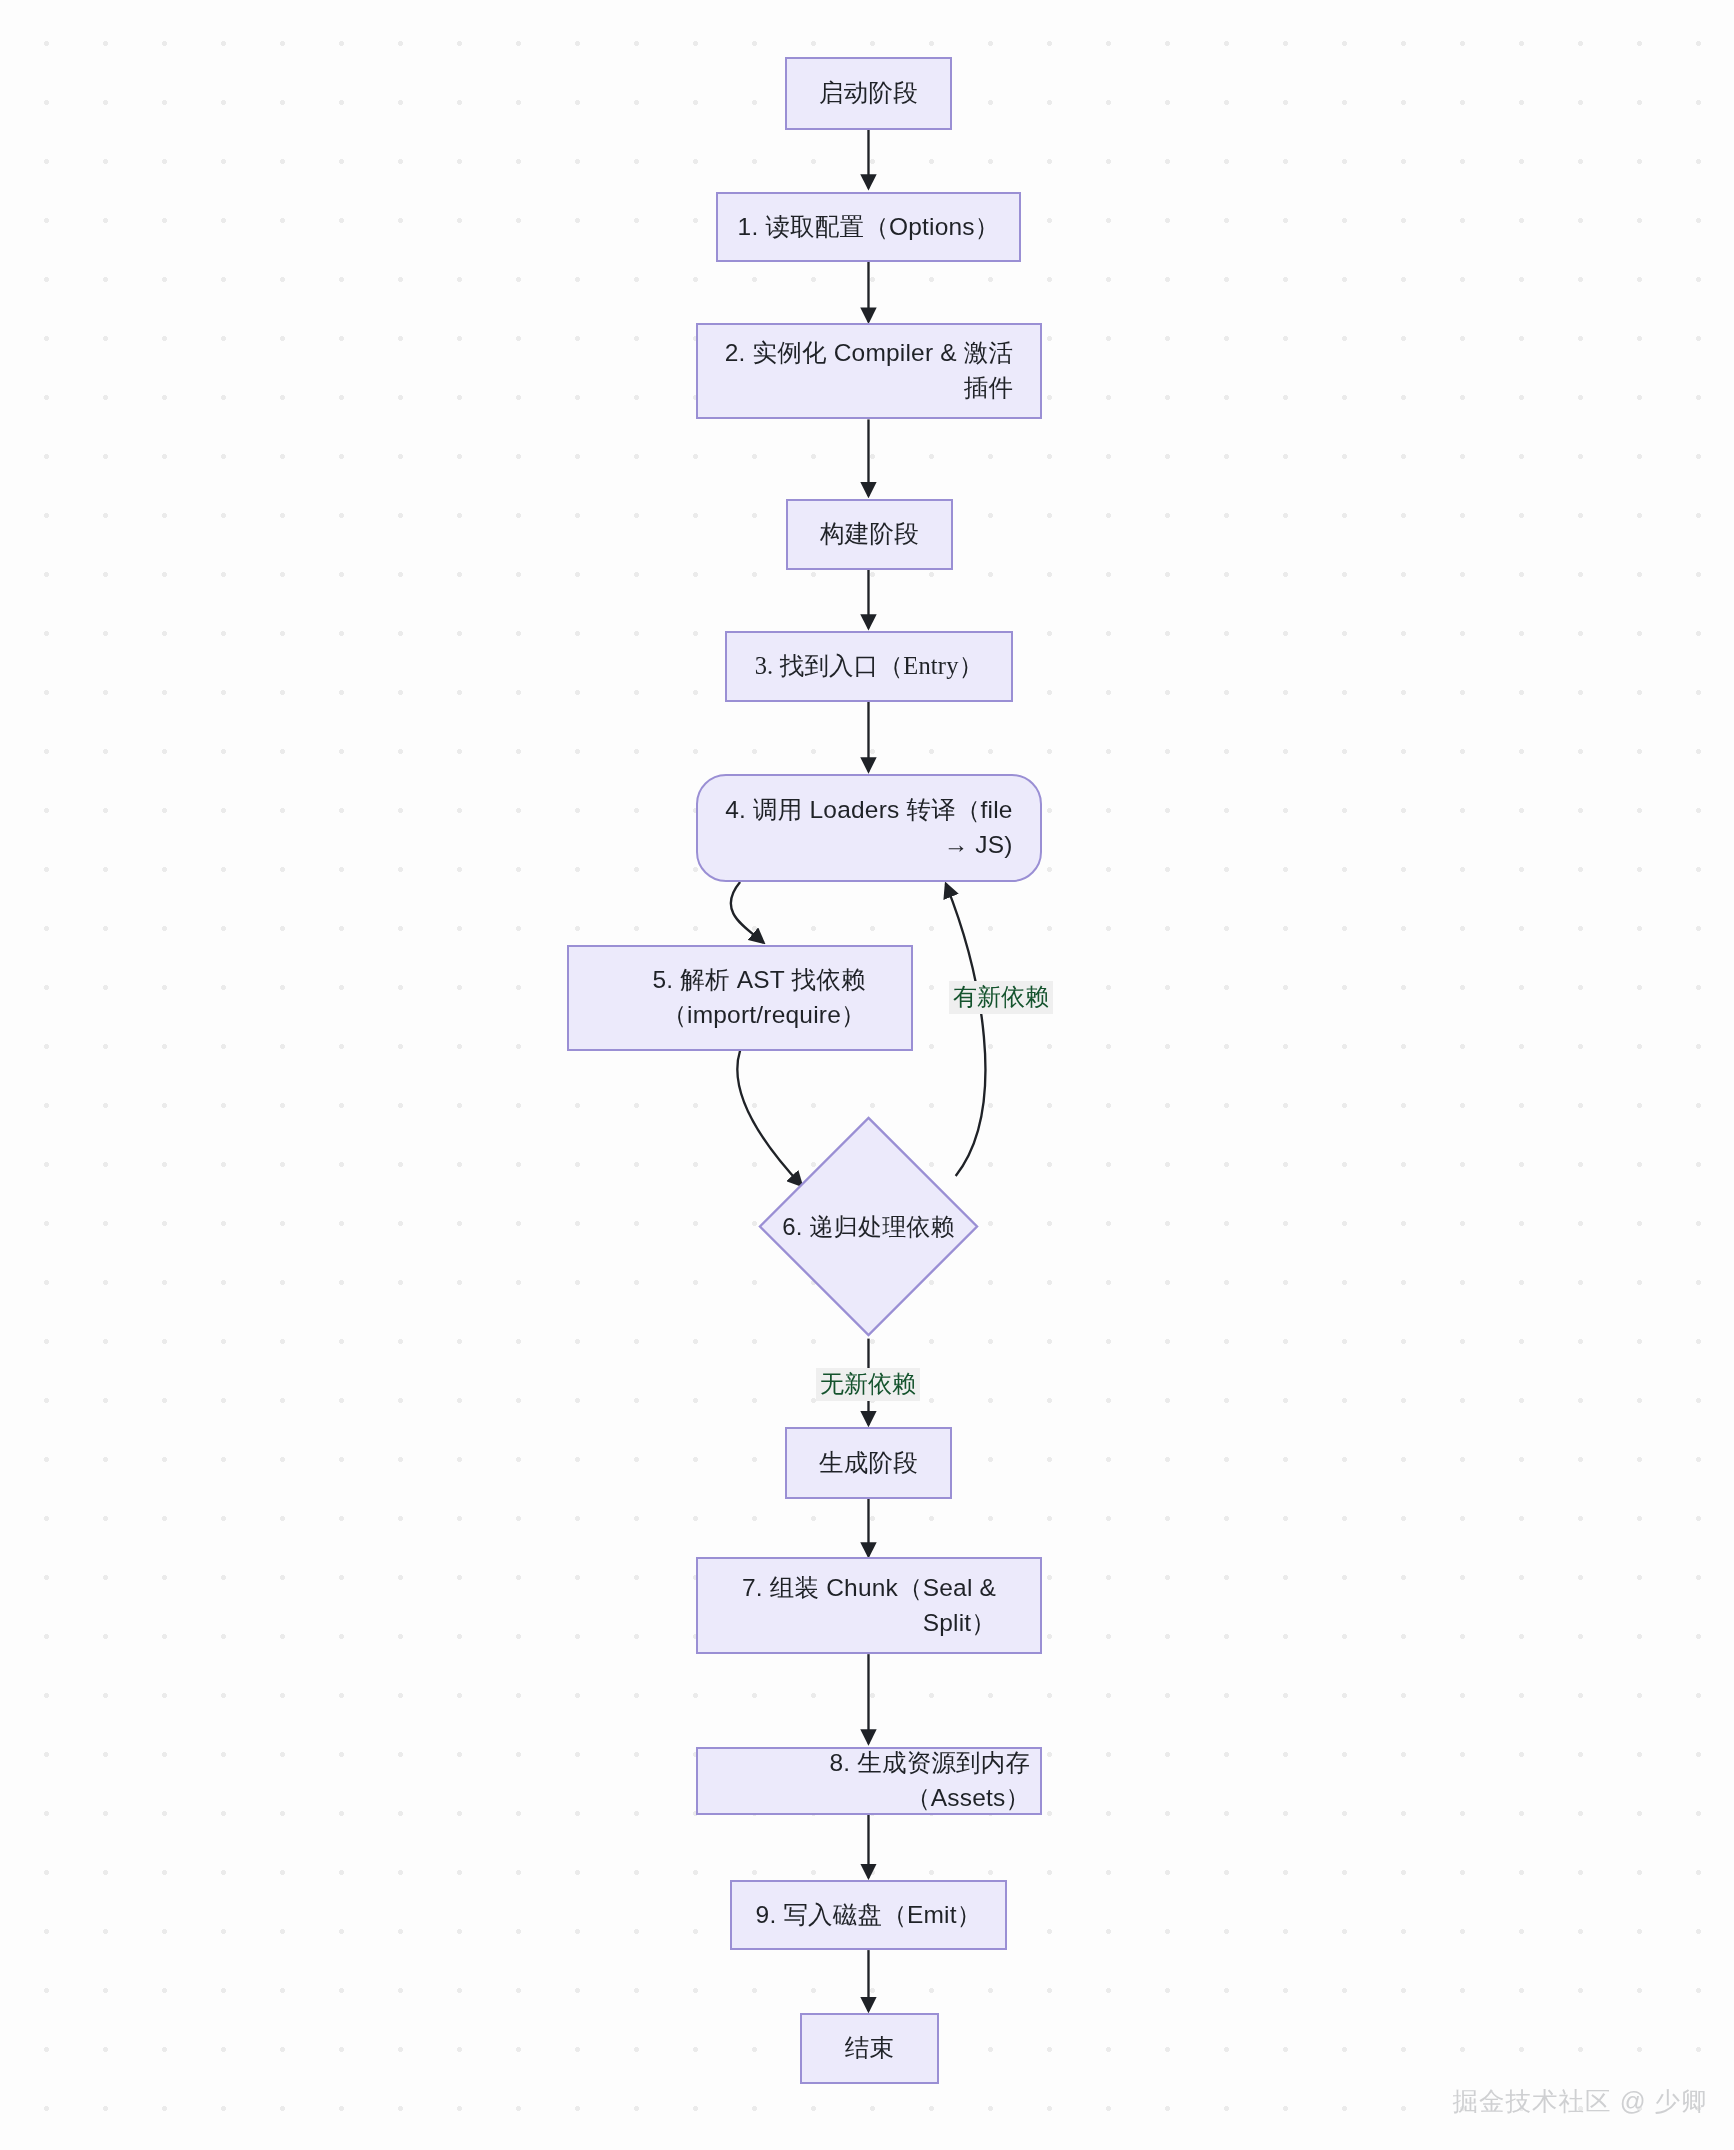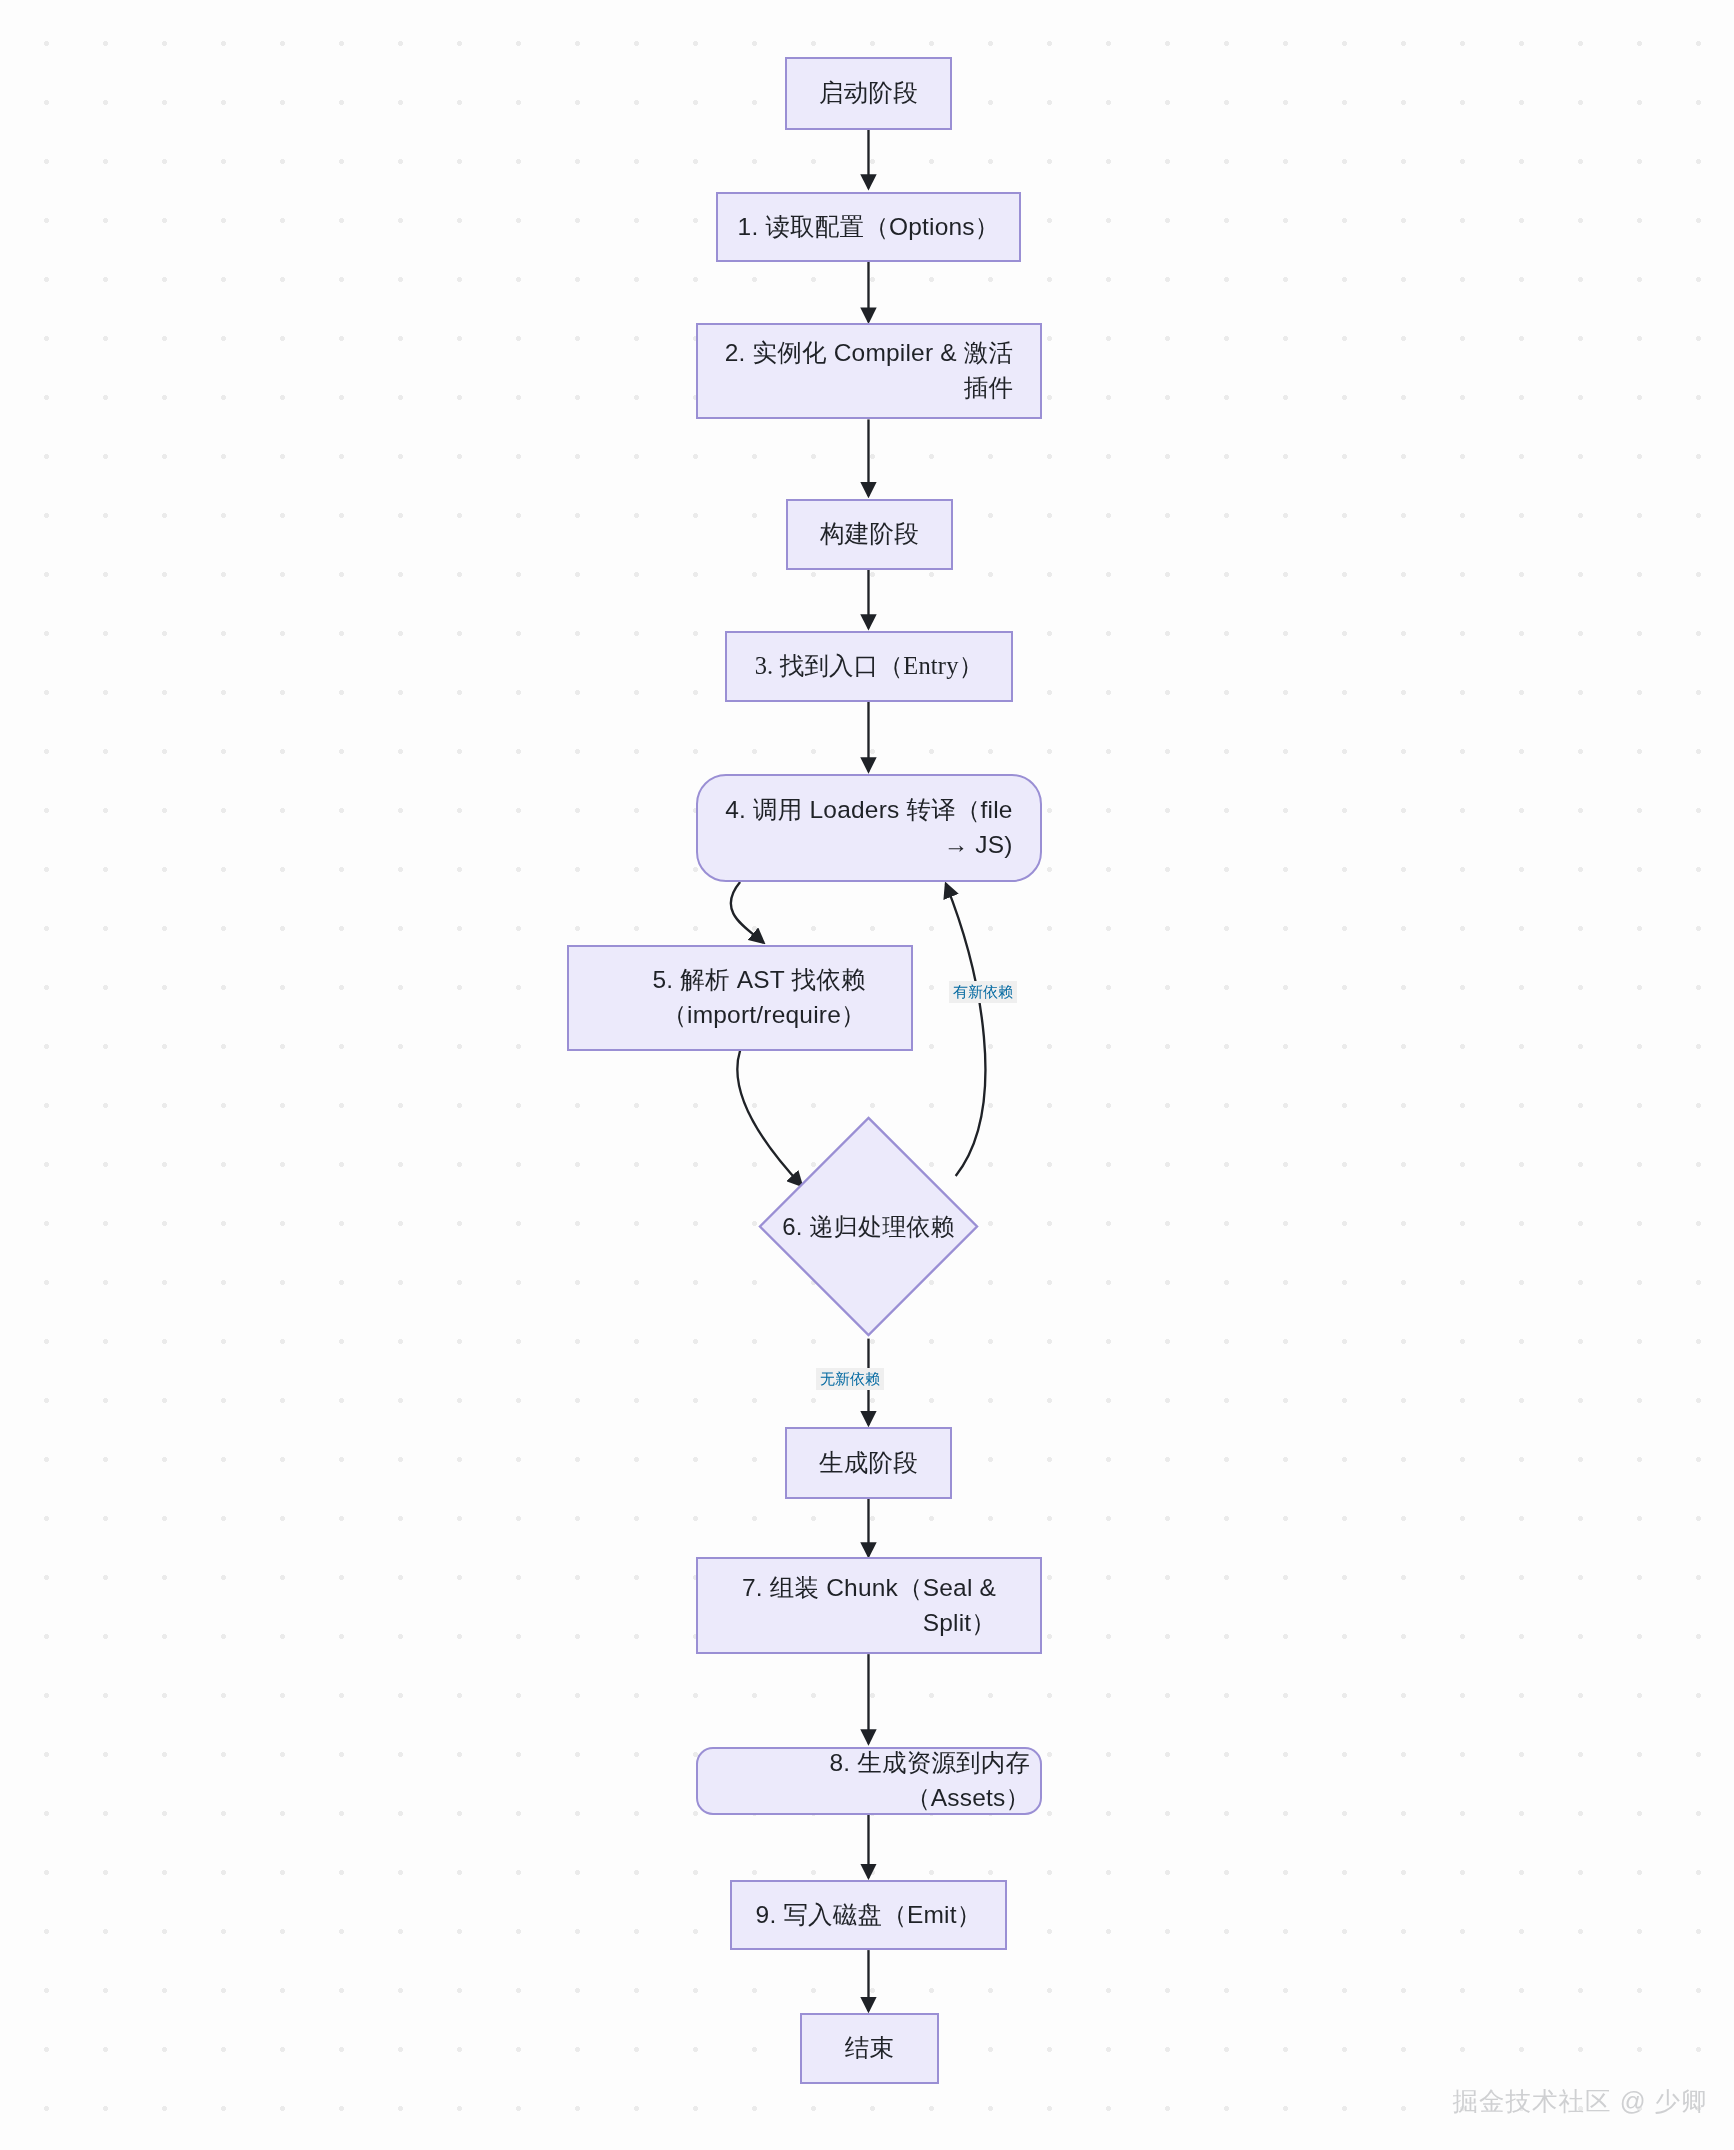--- a/index.html
+++ b/index.html
@@ -68,22 +68,22 @@
     display: flex;
     align-items: center;
     justify-content: center;
     font-size: 24px;
     color: #1f2227;
     letter-spacing: 0.2px;
   }
   .edge-label {
     position: absolute;
     background-color: #efefef;
-    color: #0369a1;
-    font-size: 15px;
+    color: #14532d;
+    font-size: 24px;
     line-height: 1.2;
     padding: 2px 3.9px;
     white-space: nowrap;
   }
   #watermark {
     position: absolute;
     right: 27.4px;
     bottom: 31px;
     font-size: 25.5px;
     color: #cfd0d2;
@@ -154,21 +154,21 @@
       <polygon points="114,3 225,114 114,225 3,114" fill="#ECEAFB" stroke="#9A8FD4" stroke-width="2.4"></polygon>
     </svg>
     <div class="diamond-label">6. 递归处理依赖</div>
   </div>
 
   <div class="node" style="left:785px; top:1427px; width:167px; height:72px;">生成阶段</div>
 
   <div class="node" style="left:696px; top:1557px; width:346px; height:97px;">7. 组装 Chunk（Seal &amp;
 Split）</div>
 
-  <div class="node" style="left:696px; top:1747px; width:346px; height:68px;border-radius:17px;">8. 生成资源到内存（Assets）</div>
+  <div class="node" style="left:696px; top:1747px; width:346px; height:68px;">8. 生成资源到内存（Assets）</div>
 
   <div class="node" style="left:730px; top:1880px; width:277px; height:70px;">9. 写入磁盘（Emit）</div>
 
   <div class="node" style="left:800px; top:2013px; width:139px; height:71px;">结束</div>
 
   <div class="edge-label" style="left:949px; top:981px;">有新依赖</div>
 
   <div class="edge-label" style="left:816px; top:1368px;">无新依赖</div>
 
   <div id="watermark">掘金技术社区 @ 少卿</div>

